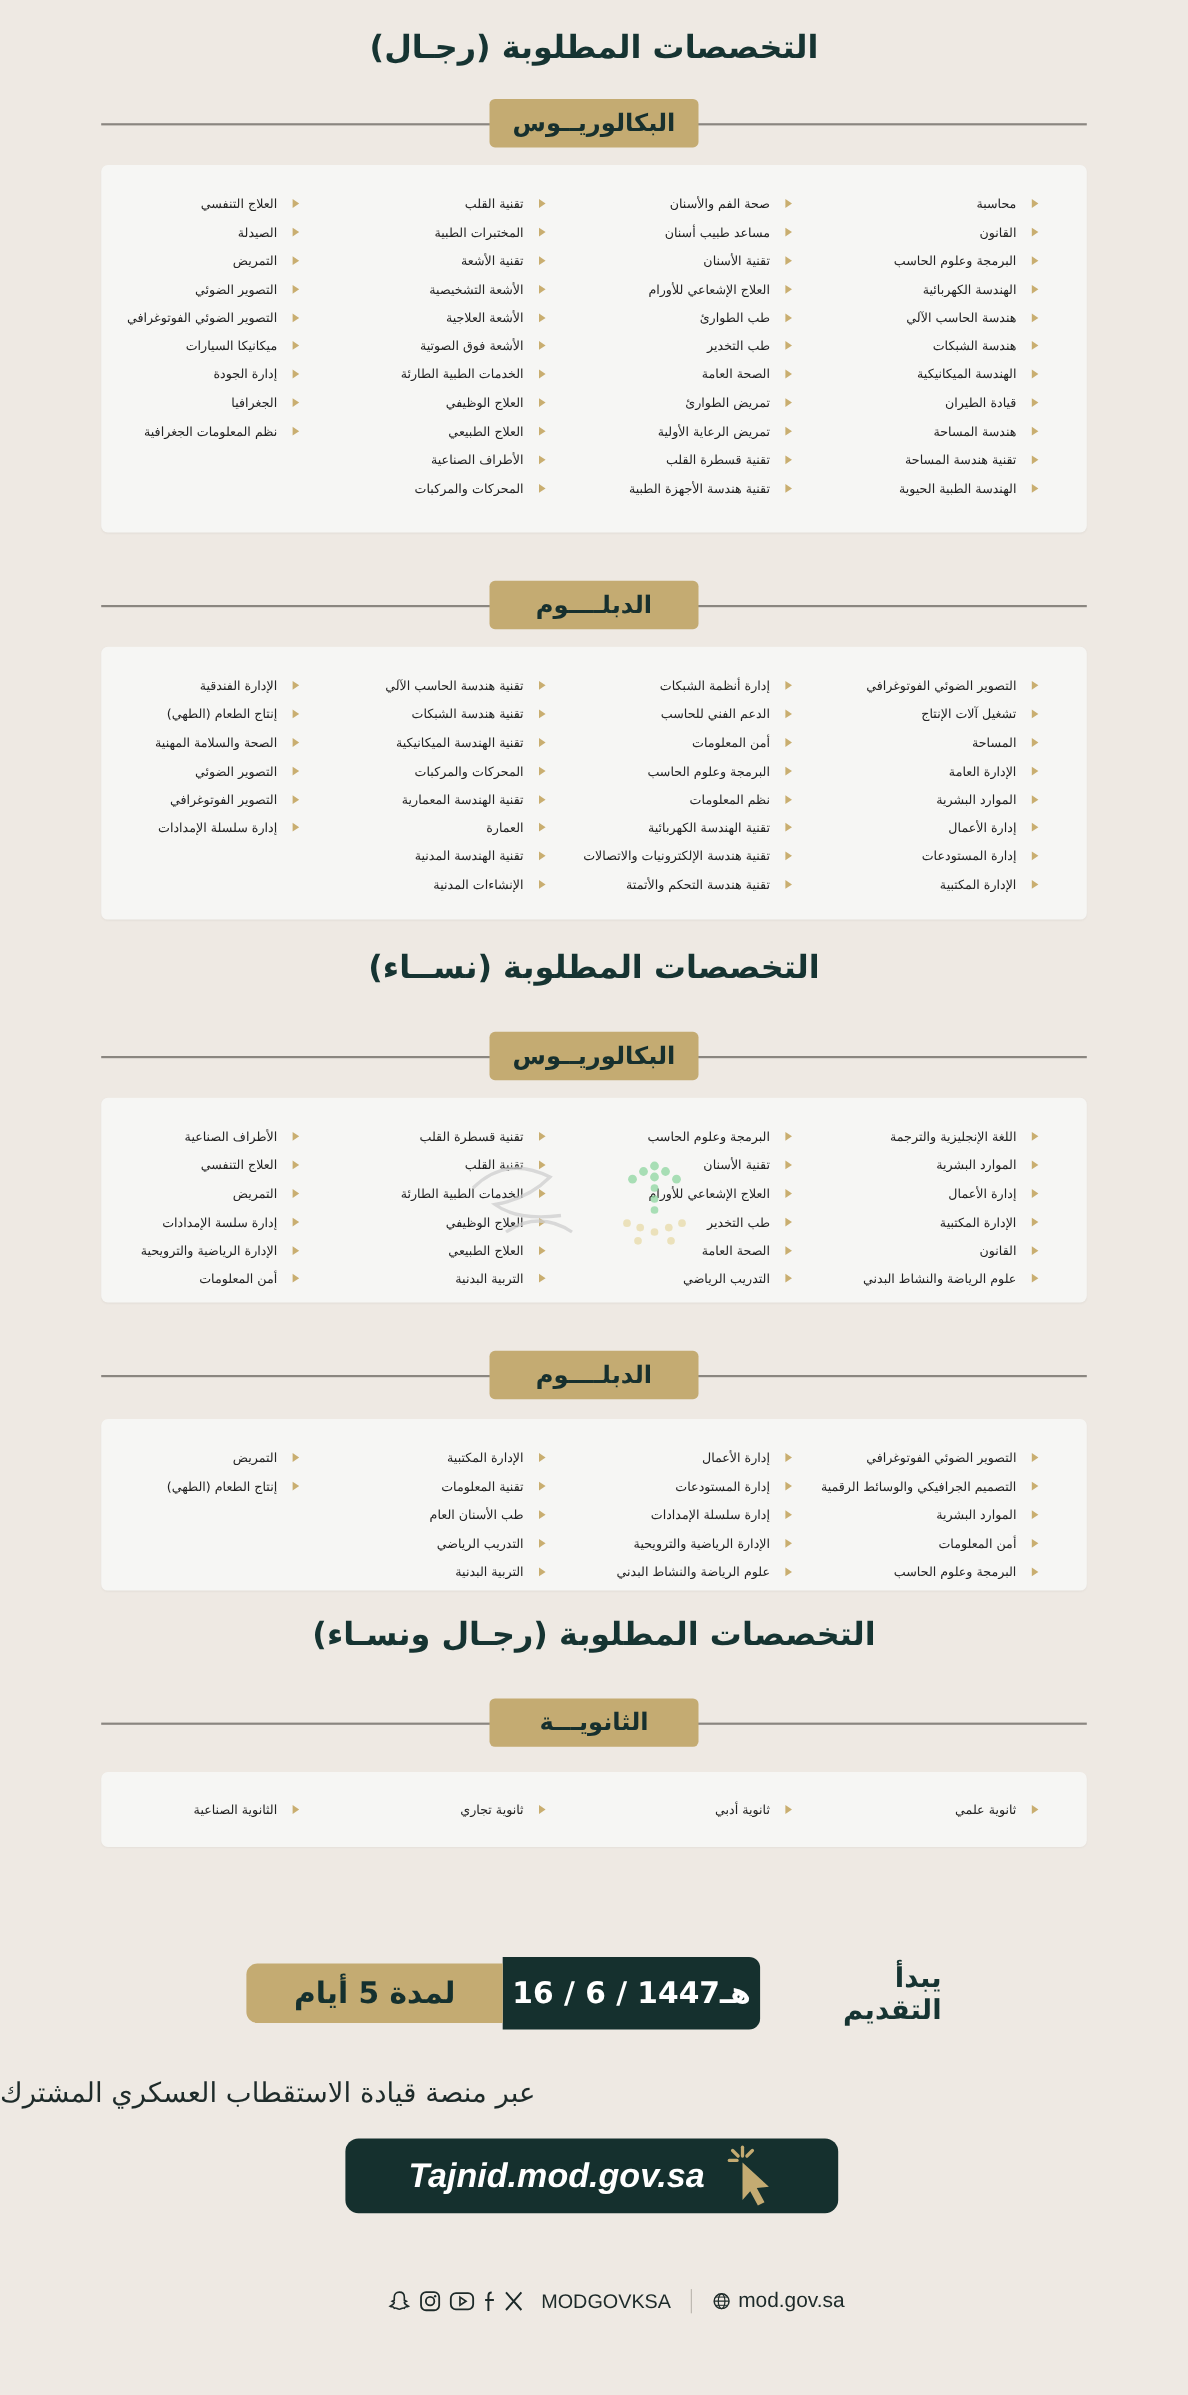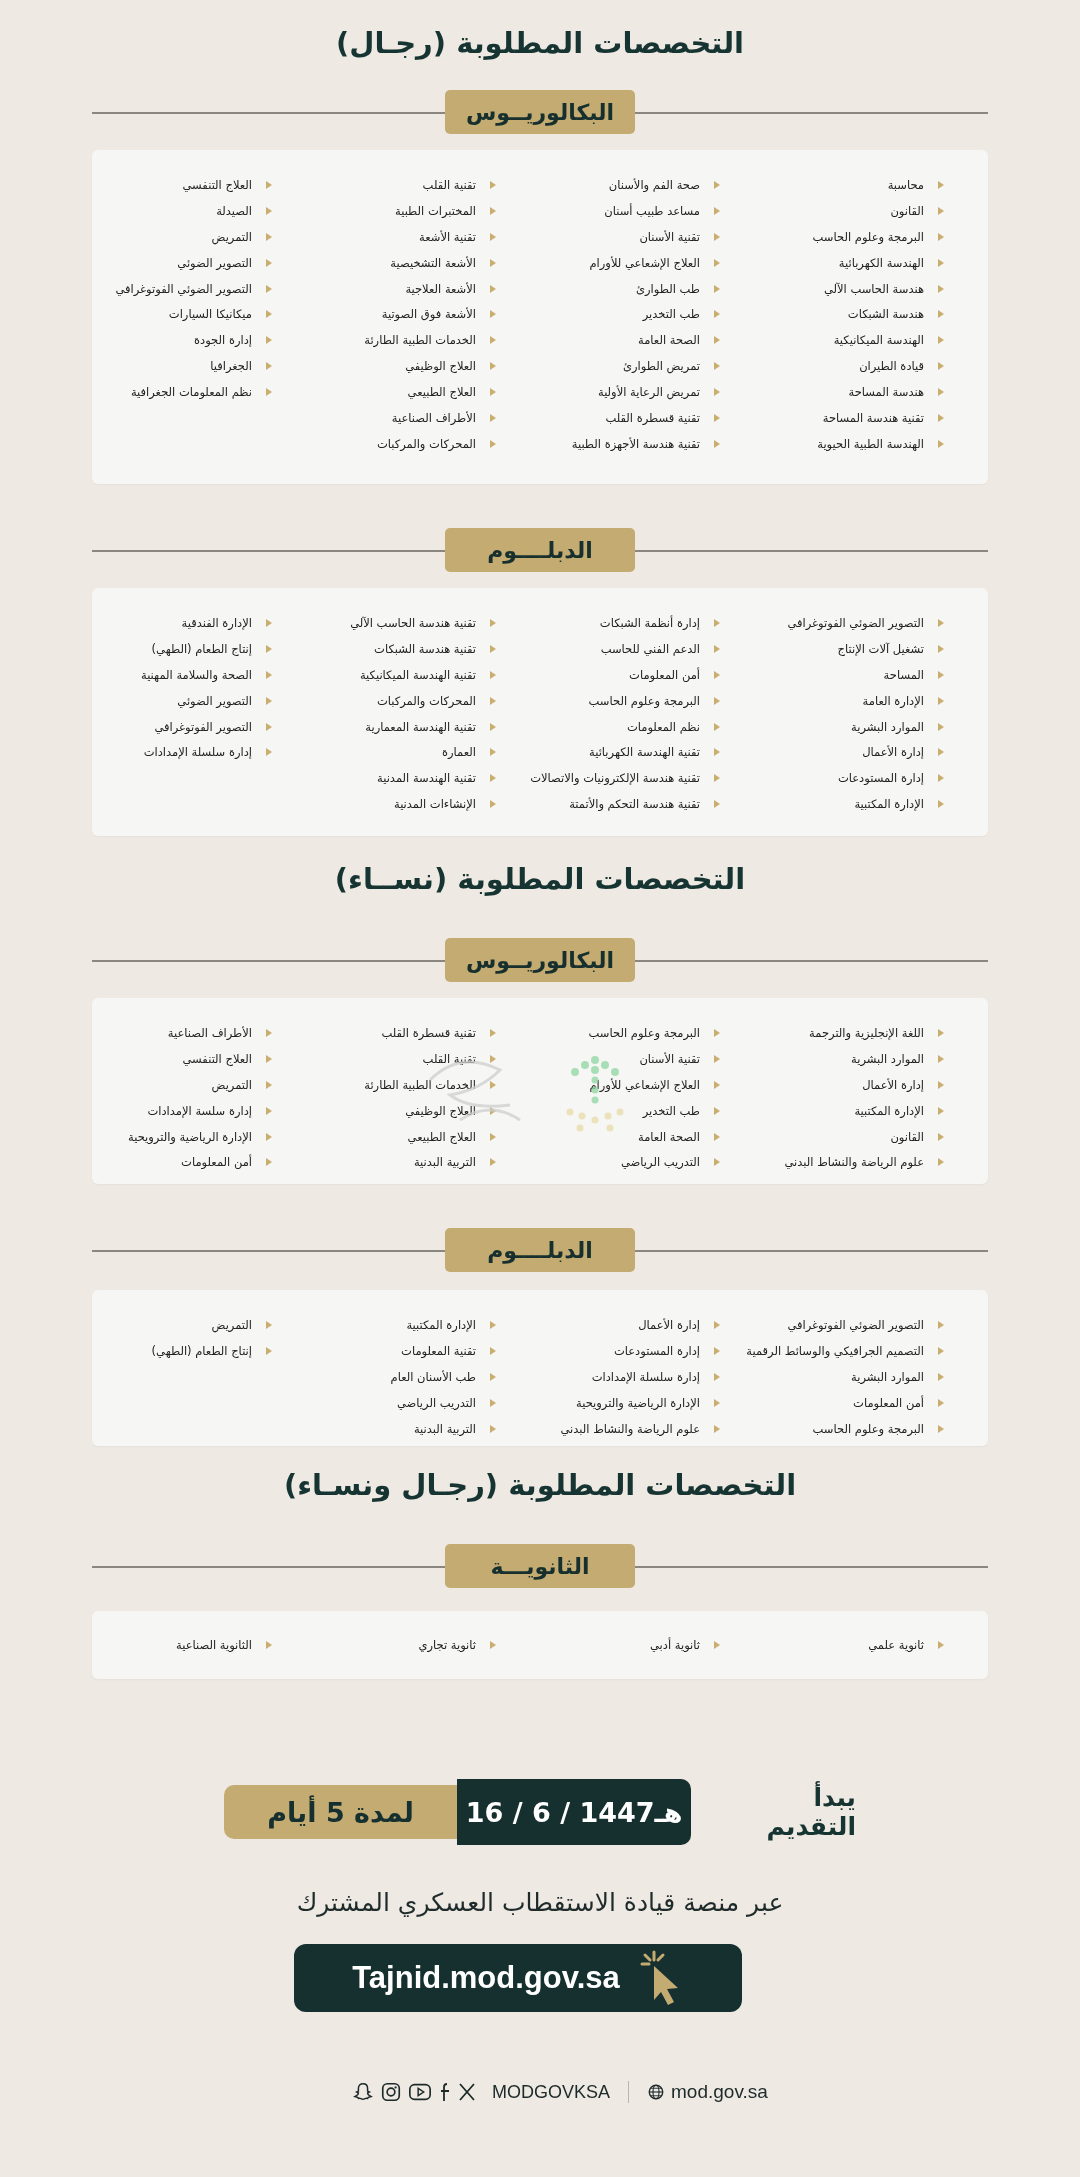--- a/index.html
+++ b/index.html
@@ -90,29 +90,30 @@
   }
   .duration-box {
     height: 54px; width: 240px;
     background: #c4ab72; color: #15302e;
     border-radius: 10px 0 0 10px;
     display: flex; align-items: center; justify-content: center;
     font-size: 27px; font-weight: bold;
   }
   .platform {
     position: absolute; top: 1888px; left: 0; right: 0;
-    text-align: center;
+    text-align: left;
     font-size: 25px; color: #1e2b2a;
   }
   .url-btn {
-    position: absolute; top: 1944px; left: 294px;
+    position: absolute; top: 1944px; left: 314px;
     width: 448px; height: 68px;
     background: #15302e; border-radius: 12px;
     display: flex; align-items: center; justify-content: center;
     direction: ltr;
+    font-style: italic;
   }
   .url-btn .url-text {
     color: #fff; font-size: 31px; font-weight: bold;
     font-family: "Liberation Sans", sans-serif;
   }
   .url-btn svg { margin-left: 20px; }
   .footer {
     position: absolute; top: 2081px; left: 352px;
     direction: ltr;
     display: flex; align-items: center; gap: 6px;

